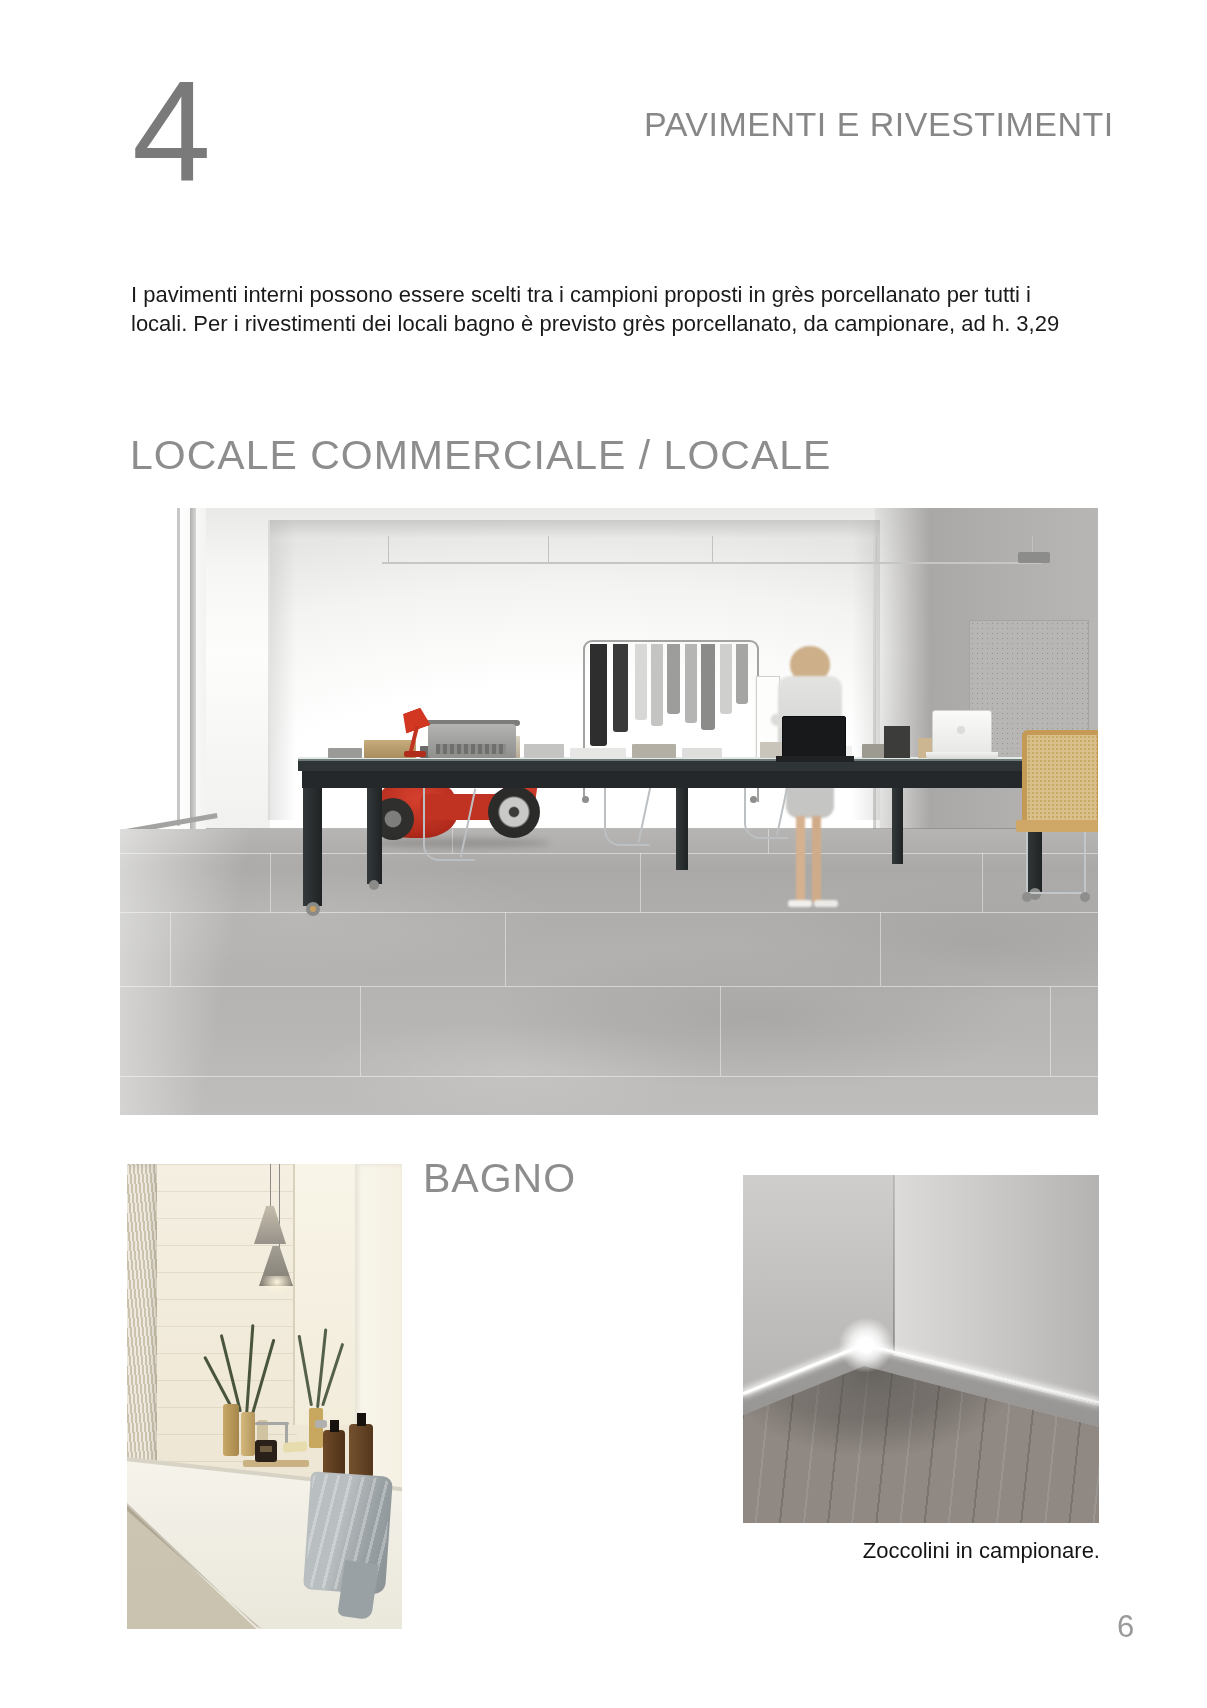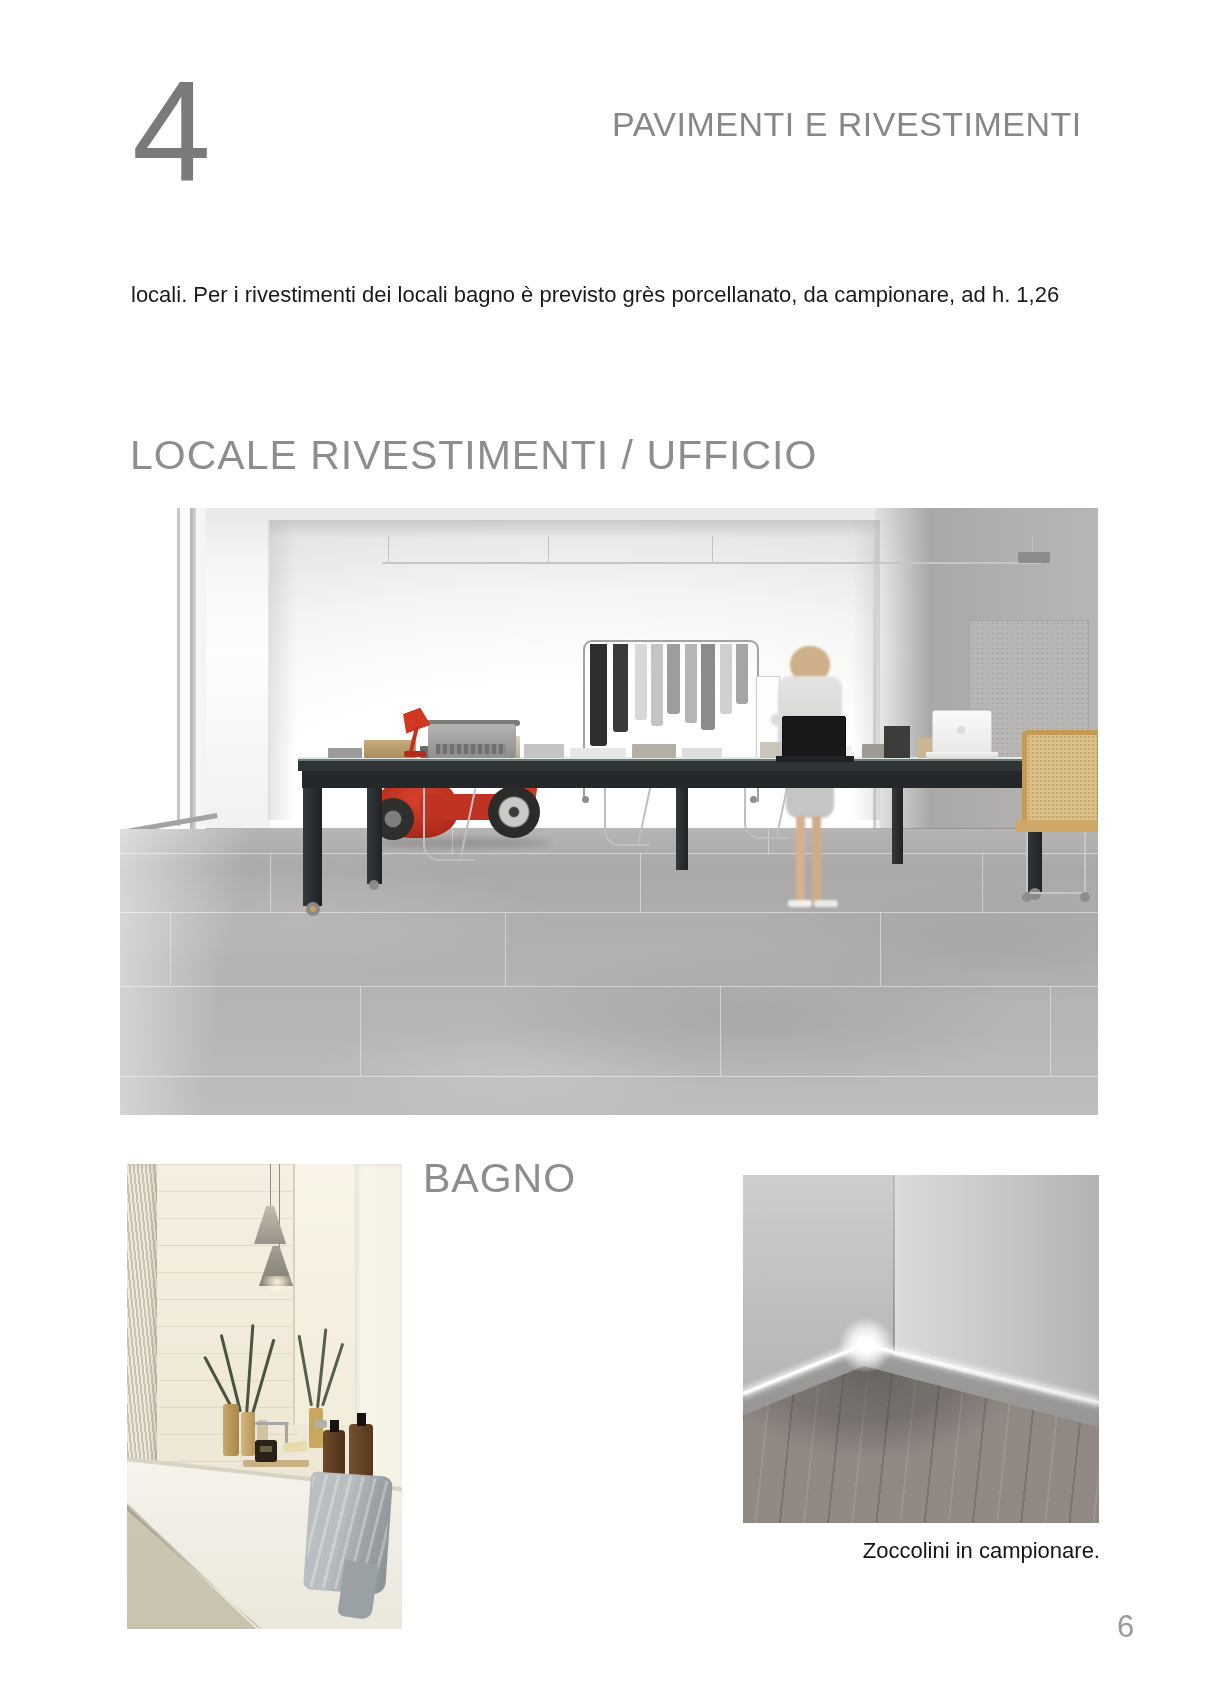--- a/index.html
+++ b/index.html
@@ -2,21 +2,21 @@
 <html><head>
 <meta charset="utf-8">
 <style>
   html,body{margin:0;padding:0;background:#ffffff;}
   .page{position:relative;width:1207px;height:1708px;background:#ffffff;overflow:hidden;
         font-family:"Liberation Sans", sans-serif;}
 
   
   .chapter-number{position:absolute;left:132px;top:60px;font-size:142px;line-height:1;
                   color:#7a7a7a;font-weight:400;}
-  .doc-title{position:absolute;left:612px;top:102px;font-size:34px;line-height:44px;
+  .doc-title{position:absolute;left:644px;top:102px;font-size:34px;line-height:44px;
              color:#878787;letter-spacing:0.5px;}
   .intro{position:absolute;left:131px;top:280px;font-size:22px;line-height:29px;color:#1a1a1a;}
   .section-heading{position:absolute;font-size:41px;line-height:1;color:#8d8d8d;letter-spacing:1px;}
   .h-locale{left:130px;top:435px;}
   .h-bagno{left:423px;top:1158px;}
   .caption{position:absolute;left:800px;top:1538px;width:300px;text-align:right;
            font-size:22px;color:#141414;}
   .page-number{position:absolute;left:1117px;top:1609px;font-size:31px;color:#9a9a9a;}
 
   
@@ -294,24 +294,25 @@
 
 <div class="page">
 
   <div class="chapter-number">4</div>
 
   <div class="doc-title">
     <div>PAVIMENTI E RIVESTIMENTI</div>
   </div>
 
   <div class="intro">
-    <div>locali. Per i rivestimenti dei locali bagno è previsto grès porcellanato, da campionare, ad h. 1,26</div>
+    <div>I pavimenti interni possono essere scelti tra i campioni proposti in grès porcellanato per tutti i</div>
+    <div>locali. Per i rivestimenti dei locali bagno è previsto grès porcellanato, da campionare, ad h. 3,29</div>
   </div>
 
-  <div class="section-heading h-locale">LOCALE RIVESTIMENTI / UFFICIO</div>
+  <div class="section-heading h-locale">LOCALE COMMERCIALE / LOCALE</div>
 
   <div class="photo op">
     <div class="op-wall"></div>
     <div class="op-alcove"></div>
     <div class="op-alcove-top"></div>
     <div class="op-alcove-edge-l"></div>
     <div class="op-alcove-edge-r"></div>
     <div class="op-wall-right"></div>
     <div class="op-corner"></div>
 

